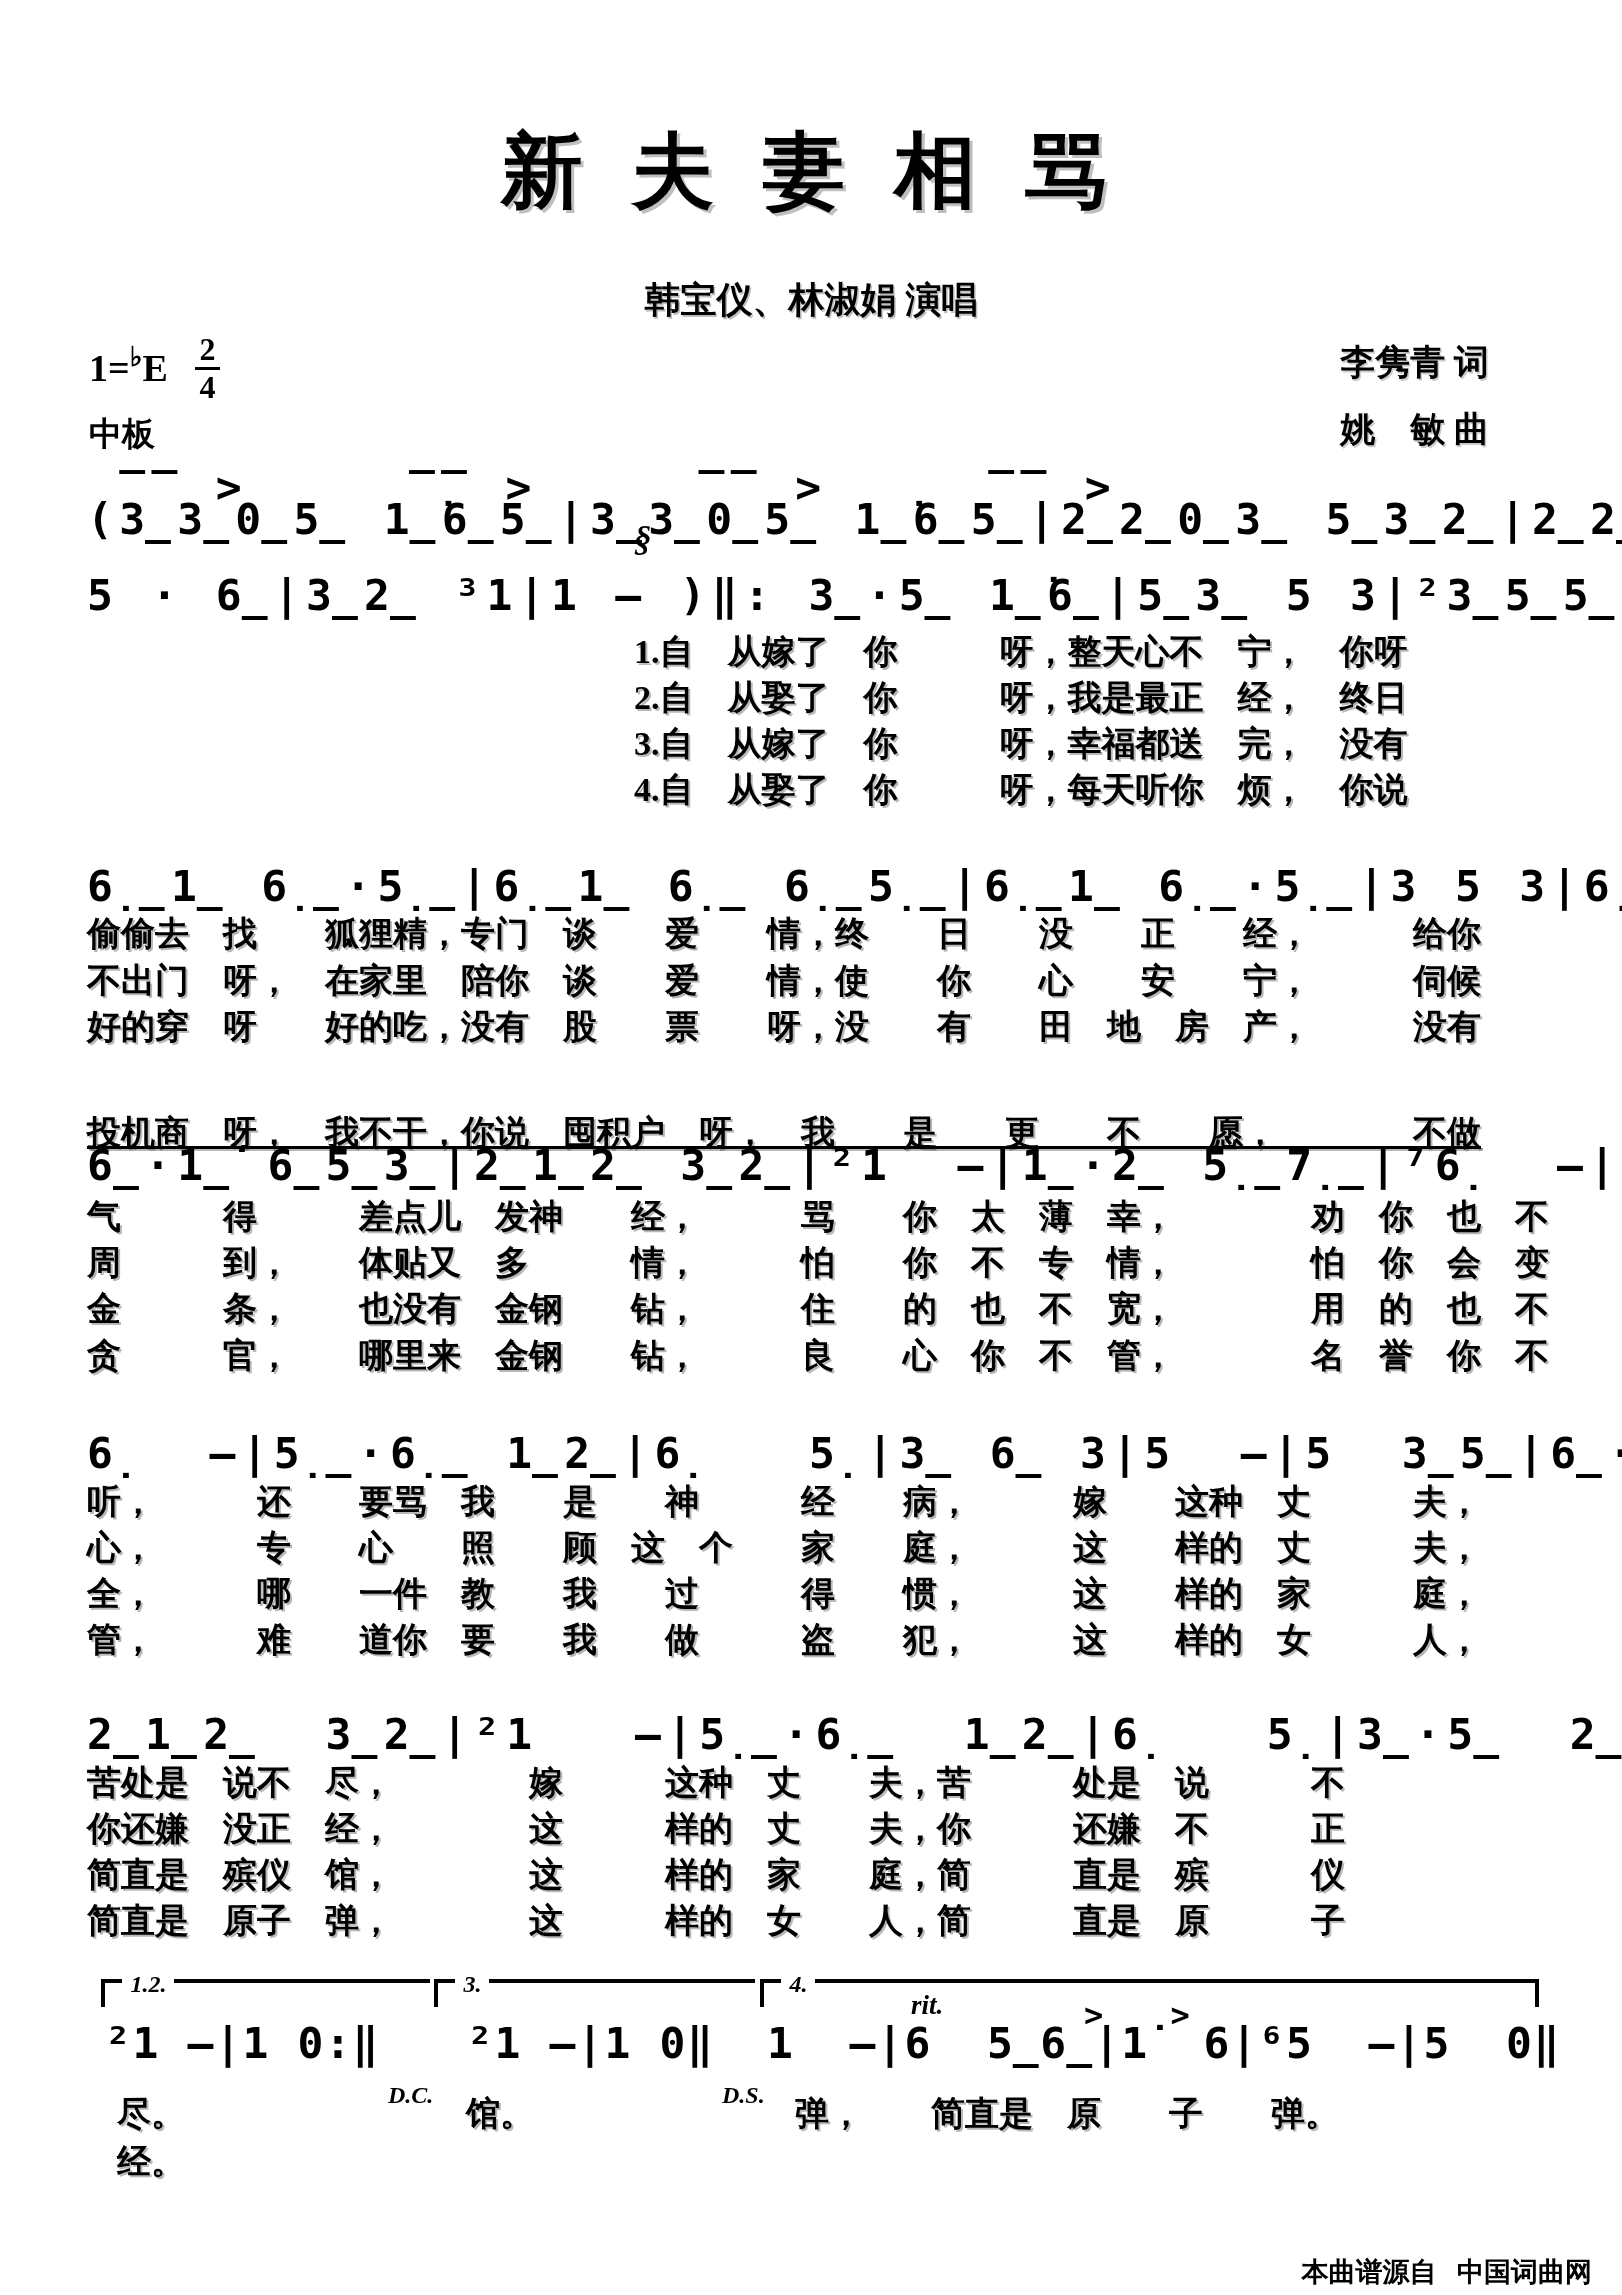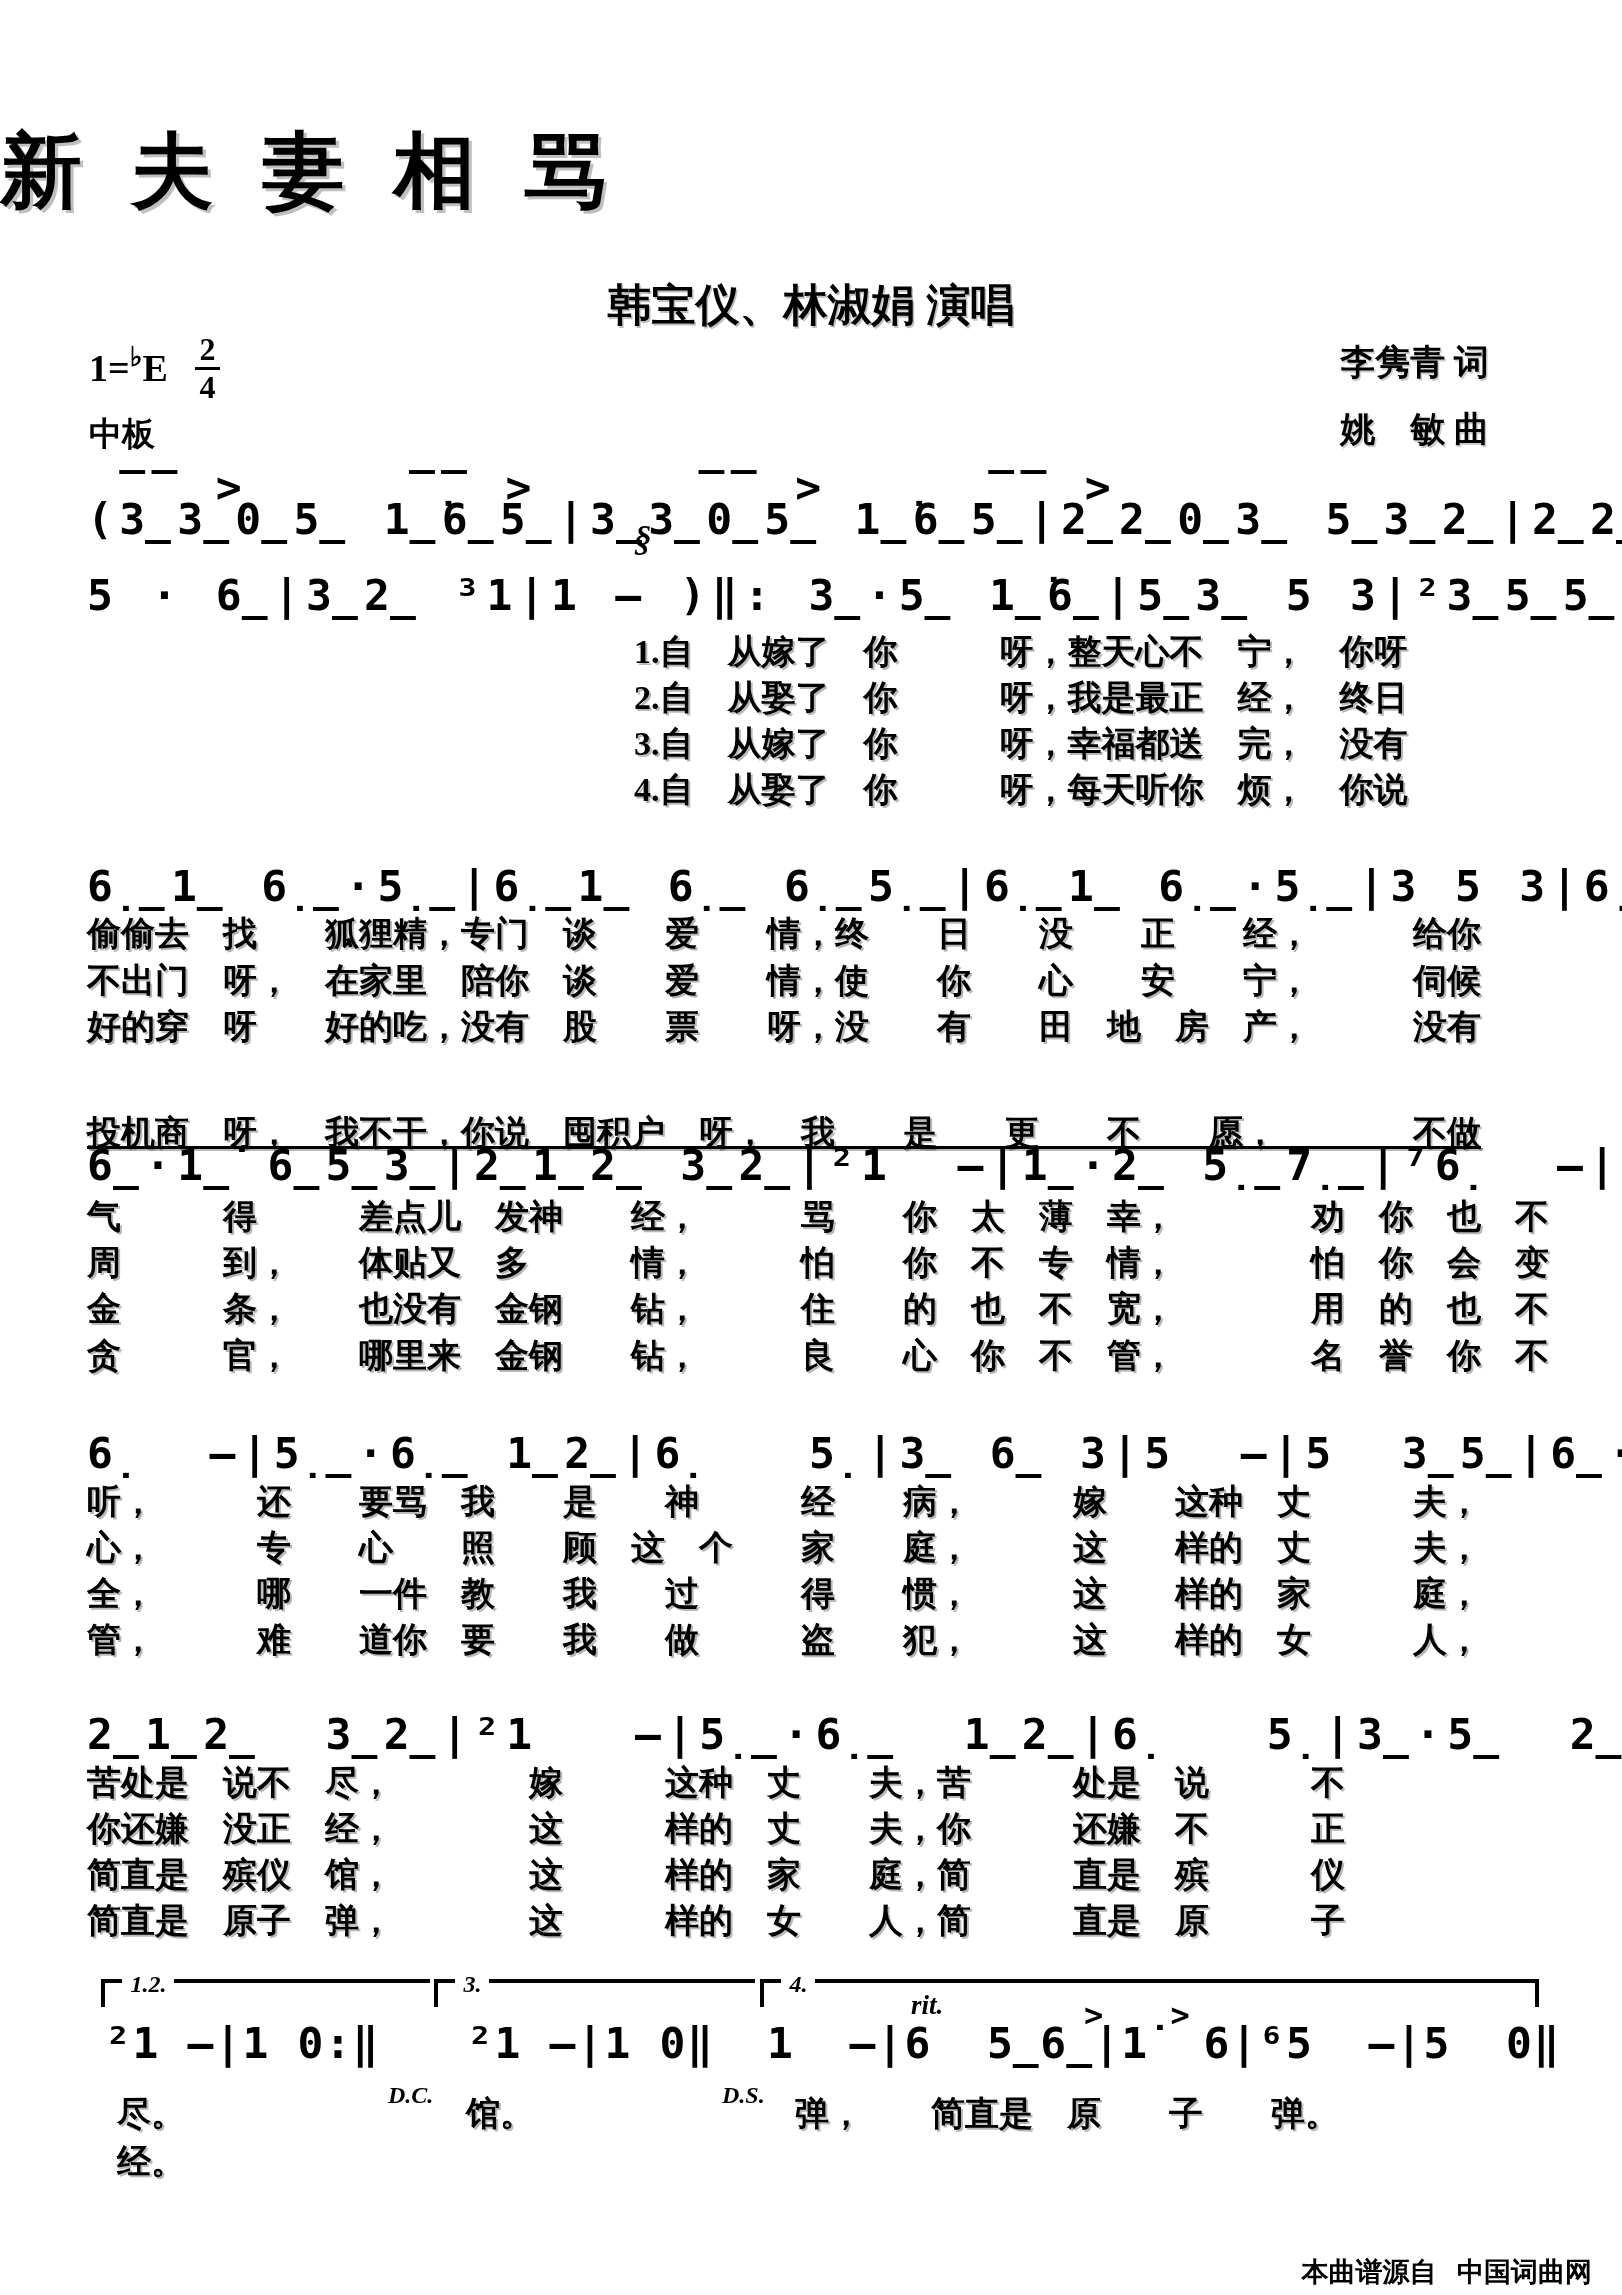--- a/index.html
+++ b/index.html
@@ -1,22 +1,22 @@
 <!DOCTYPE html>
 <html style="font-size:12.7px"><head>
 <meta charset="utf-8">
 <style>
   html,body{margin:0;padding:0;background:#fff;}
   .page{position:relative;width:1622px;height:2295px;background:#ffffff;overflow:hidden;
         font-family:"Liberation Serif",serif;color:#000;}
-  .title{position:absolute;top:117px;left:0;width:100%;text-align:left;
+  .title{position:absolute;top:117px;left:0;width:100%;text-align:center;
          font-size:82px;font-weight:bold;letter-spacing:14.3px;
          text-shadow:3.2px 3.2px 0 rgba(0,0,0,.25);}
   .subtitle{position:absolute;top:276px;left:0;width:100%;text-align:center;
-            font-size:44px;font-weight:bold;text-shadow:1.6px 1.6px 0 rgba(0,0,0,.25);}
+            font-size:36px;font-weight:bold;text-shadow:1.6px 1.6px 0 rgba(0,0,0,.25);}
   .keyrow{position:absolute;left:89px;top:333px;font-size:38px;font-weight:bold;
           display:flex;align-items:center;}
   .keyrow .flat{font-size:27px;vertical-align:super;position:relative;top:-11px;}
   .frac{display:inline-flex;flex-direction:column;align-items:center;margin-left:27px;
         font-size:32px;font-weight:bold;line-height:1;}
   .frac .num{border-bottom:3.2px solid #000;padding:0 4.8px 1.6px 4.8px;}
   .frac .den{padding-top:1.6px;}
   .tempo{position:absolute;left:89px;top:412px;font-size:33px;font-weight:bold;}
   .credit{position:absolute;right:133px;font-size:35px;font-weight:bold;text-align:right;
           text-shadow:1.6px 1.6px 0 rgba(0,0,0,.2);}

